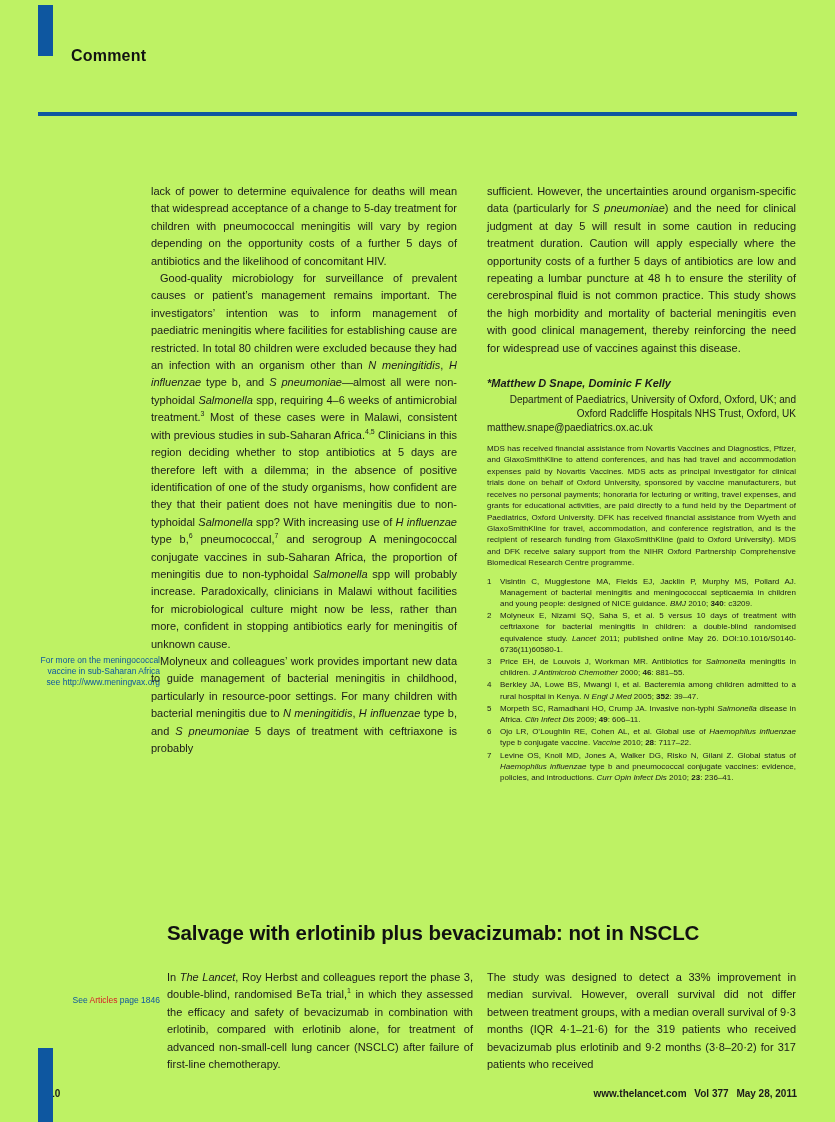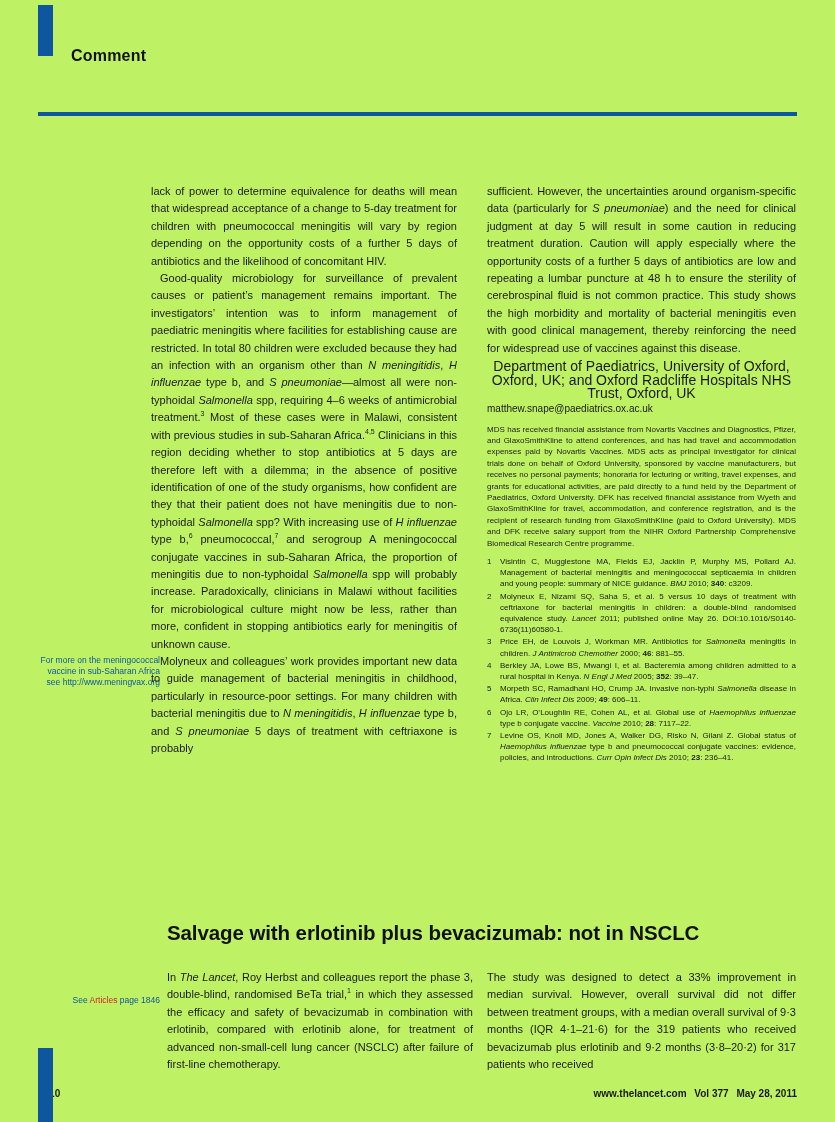--- a/index.html
+++ b/index.html
@@ -30,21 +30,21 @@
   }
   .col-left  { left: 151px; top: 183px; }
   .col-right { left: 487px; top: 183px; width: 309px; }
   .indent { text-indent: 9px; }
   sup { font-size: 7px; line-height: 0; vertical-align: super; }
 
   .authors {
     margin-top: 19px; font-size: 11px; line-height: 14px;
     font-weight: 700; font-style: italic; text-align: left;
   }
-  .affiliation { margin-top: 3px; font-size: 14px; line-height: 13.5px; text-align: center; }
+  .affiliation { margin-top: 3px; font-size: 10px; line-height: 13.5px; text-align: right; }
   .email { margin-top: 1px; font-size: 10px; line-height: 13px; text-align: left; }
   .email a { color: #1a1a1a; text-decoration: none; }
 
   .disclosure {
     margin-top: 9px; font-size: 8px; line-height: 11.4px;
     text-align: justify; color: #222;
   }
   .references { margin-top: 7px; list-style: none; font-size: 8px; line-height: 11.2px; }
   .ref { display: flex; margin-bottom: 1px; }
   .ref-num { flex: 0 0 13px; width: 13px; }
@@ -93,28 +93,29 @@
   </aside>
 
   <section class="col col-left">
     <p class="body-para"><span>lack of power to determine equivalence for deaths will mean that widespread acceptance of a change to 5-day treatment for children with pneumococcal meningitis will vary by region depending on the opportunity costs of a further 5 days of antibiotics and the likelihood of concomitant HIV.</span></p>
     <p class="body-para indent"><span>Good-quality microbiology for surveillance of prevalent causes or patient’s management remains important. The investigators’ intention was to inform management of paediatric meningitis where facilities for establishing cause are restricted. In total 80 children were excluded because they had an infection with an organism other than </span><i>N meningitidis</i><span>, </span><i>H influenzae</i><span> type b, and </span><i>S pneumoniae</i><span>—almost all were non-typhoidal </span><i>Salmonella</i><span> spp, requiring 4–6 weeks of antimicrobial treatment.</span><sup>3</sup><span> Most of these cases were in Malawi, consistent with previous studies in sub-Saharan Africa.</span><sup>4,5</sup><span> Clinicians in this region deciding whether to stop antibiotics at 5 days are therefore left with a dilemma; in the absence of positive identification of one of the study organisms, how confident are they that their patient does not have meningitis due to non-typhoidal </span><i>Salmonella</i><span> spp? With increasing use of </span><i>H influenzae</i><span> type b,</span><sup>6</sup><span> pneumococcal,</span><sup>7</sup><span> and serogroup A meningococcal conjugate vaccines in sub-Saharan Africa, the proportion of meningitis due to non-typhoidal </span><i>Salmonella</i><span> spp will probably increase. Paradoxically, clinicians in Malawi without facilities for microbiological culture might now be less, rather than more, confident in stopping antibiotics early for meningitis of unknown cause.</span></p>
     <p class="body-para indent"><span>Molyneux and colleagues’ work provides important new data to guide management of bacterial meningitis in childhood, particularly in resource-poor settings. For many children with bacterial meningitis due to </span><i>N meningitidis</i><span>, </span><i>H influenzae</i><span> type b, and </span><i>S pneumoniae</i><span> 5 days of treatment with ceftriaxone is probably</span></p>
   </section>
 
   <section class="col col-right">
     <p class="body-para"><span>sufficient. However, the uncertainties around organism-specific data (particularly for </span><i>S pneumoniae</i><span>) and the need for clinical judgment at day 5 will result in some caution in reducing treatment duration. Caution will apply especially where the opportunity costs of a further 5 days of antibiotics are low and repeating a lumbar puncture at 48 h to ensure the sterility of cerebrospinal fluid is not common practice. This study shows the high morbidity and mortality of bacterial meningitis even with good clinical management, thereby reinforcing the need for widespread use of vaccines against this disease.</span></p>
+    <p class="authors">*Matthew D Snape, Dominic F Kelly</p>
     <p class="affiliation">Department of Paediatrics, University of Oxford, Oxford, UK; and Oxford Radcliffe Hospitals NHS Trust, Oxford, UK</p>
     <p class="email"><a href="#">matthew.snape@paediatrics.ox.ac.uk</a></p>
     <p class="disclosure">MDS has received financial assistance from Novartis Vaccines and Diagnostics, Pfizer, and GlaxoSmithKline to attend conferences, and has had travel and accommodation expenses paid by Novartis Vaccines. MDS acts as principal investigator for clinical trials done on behalf of Oxford University, sponsored by vaccine manufacturers, but receives no personal payments; honoraria for lecturing or writing, travel expenses, and grants for educational activities, are paid directly to a fund held by the Department of Paediatrics, Oxford University. DFK has received financial assistance from Wyeth and GlaxoSmithKline for travel, accommodation, and conference registration, and is the recipient of research funding from GlaxoSmithKline (paid to Oxford University). MDS and DFK receive salary support from the NIHR Oxford Partnership Comprehensive Biomedical Research Centre programme.</p>
 
     <ol class="references">
       <li class="ref">
         <span class="ref-num">1</span>
-        <span class="ref-text"><span>Visintin C, Mugglestone MA, Fields EJ, Jacklin P, Murphy MS, Pollard AJ. Management of bacterial meningitis and meningococcal septicaemia in children and young people: summary of NICE guidance. </span><i>BMJ</i><span> 2010; </span><b>340</b><span>: c3209.</span></span>
+        <span class="ref-text"><span>Visintin C, Mugglestone MA, Fields EJ, Jacklin P, Murphy MS, Pollard AJ. Management of bacterial meningitis and meningococcal septicaemia in children and young people: designed of NICE guidance. </span><i>BMJ</i><span> 2010; </span><b>340</b><span>: c3209.</span></span>
       </li>
       <li class="ref">
         <span class="ref-num">2</span>
         <span class="ref-text"><span>Molyneux E, Nizami SQ, Saha S, et al. 5 versus 10 days of treatment with ceftriaxone for bacterial meningitis in children: a double-blind randomised equivalence study. </span><i>Lancet</i><span> 2011; published online May 26. DOI:10.1016/S0140-6736(11)60580-1.</span></span>
       </li>
       <li class="ref">
         <span class="ref-num">3</span>
         <span class="ref-text"><span>Price EH, de Louvois J, Workman MR. Antibiotics for </span><i>Salmonella</i><span> meningitis in children. </span><i>J Antimicrob Chemother</i><span> 2000; </span><b>46</b><span>: 881–55.</span></span>
       </li>
       <li class="ref">

